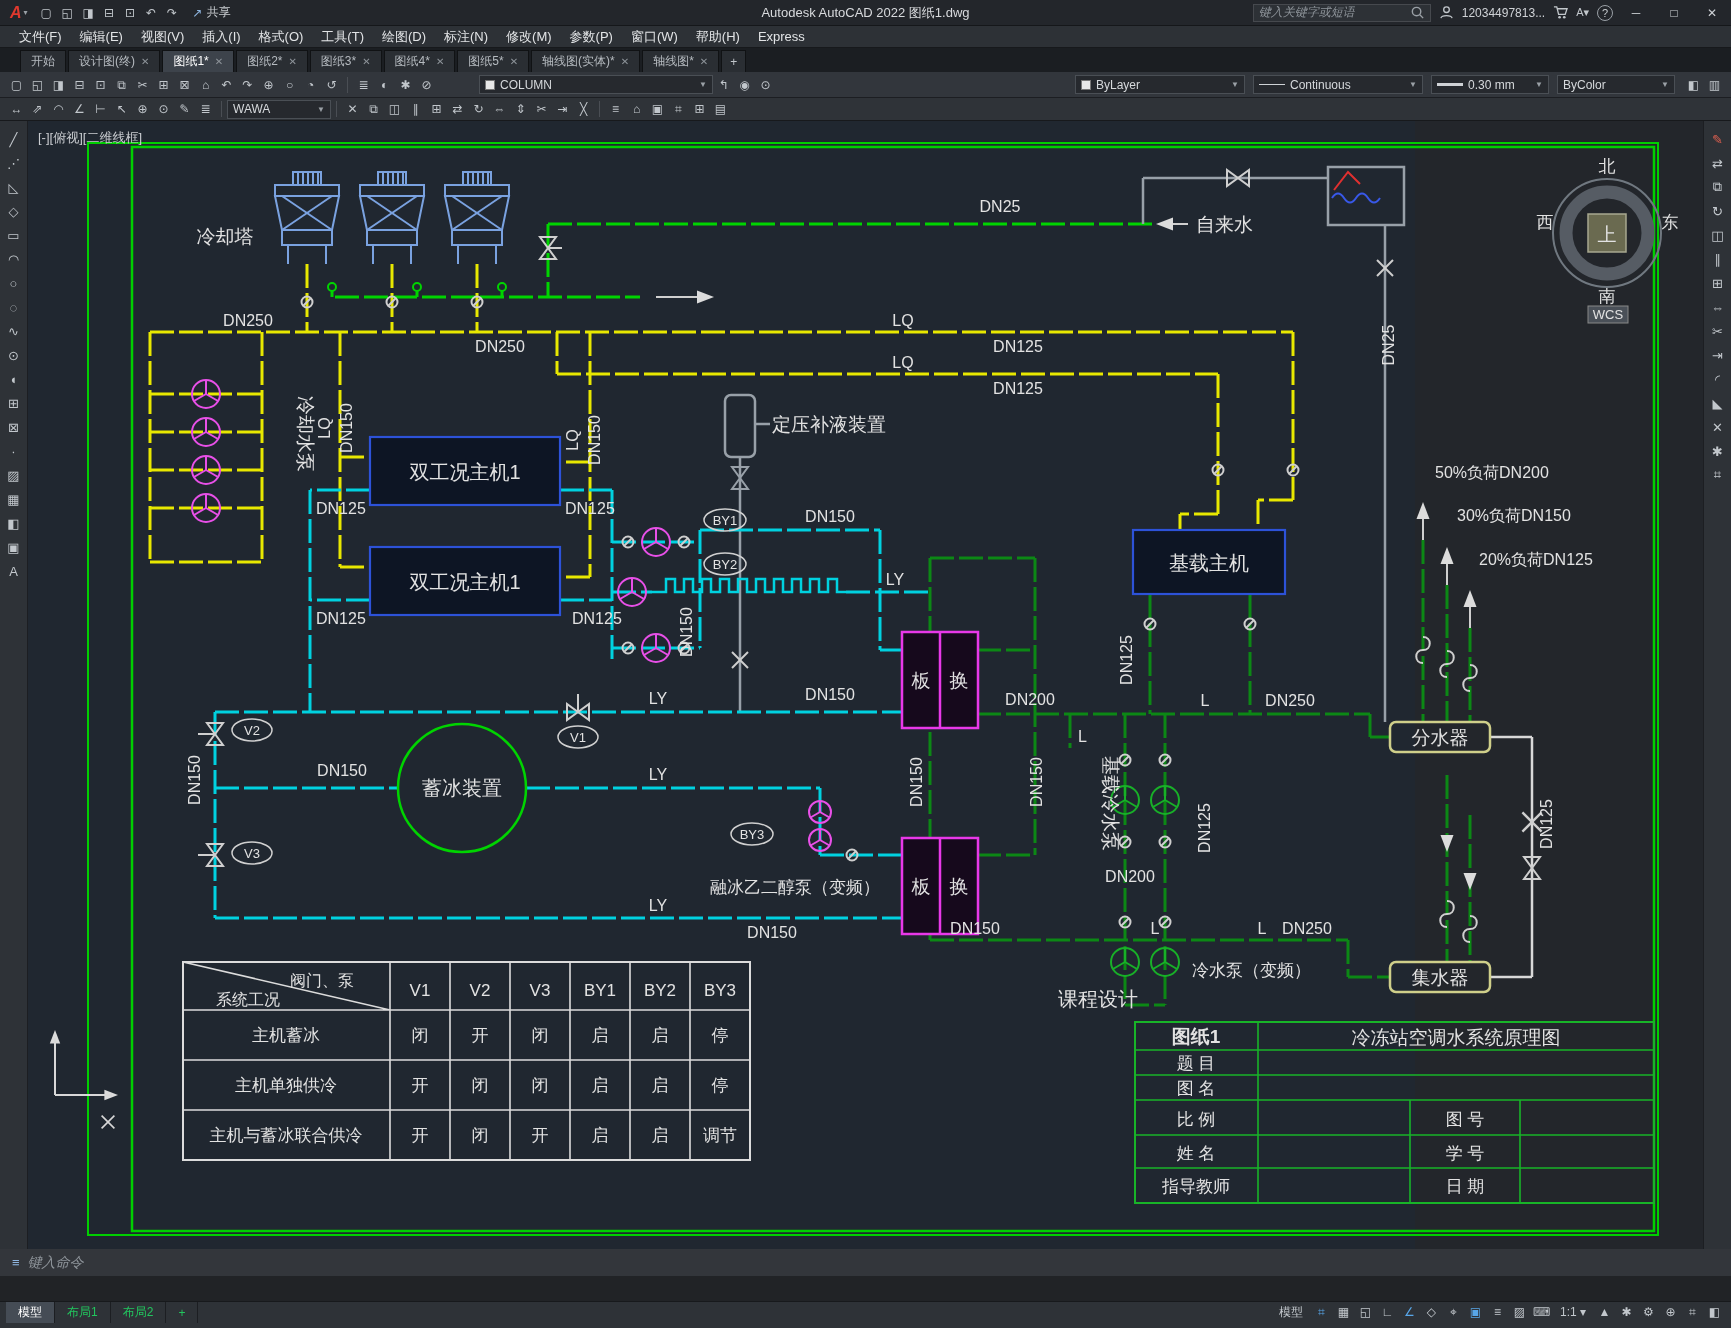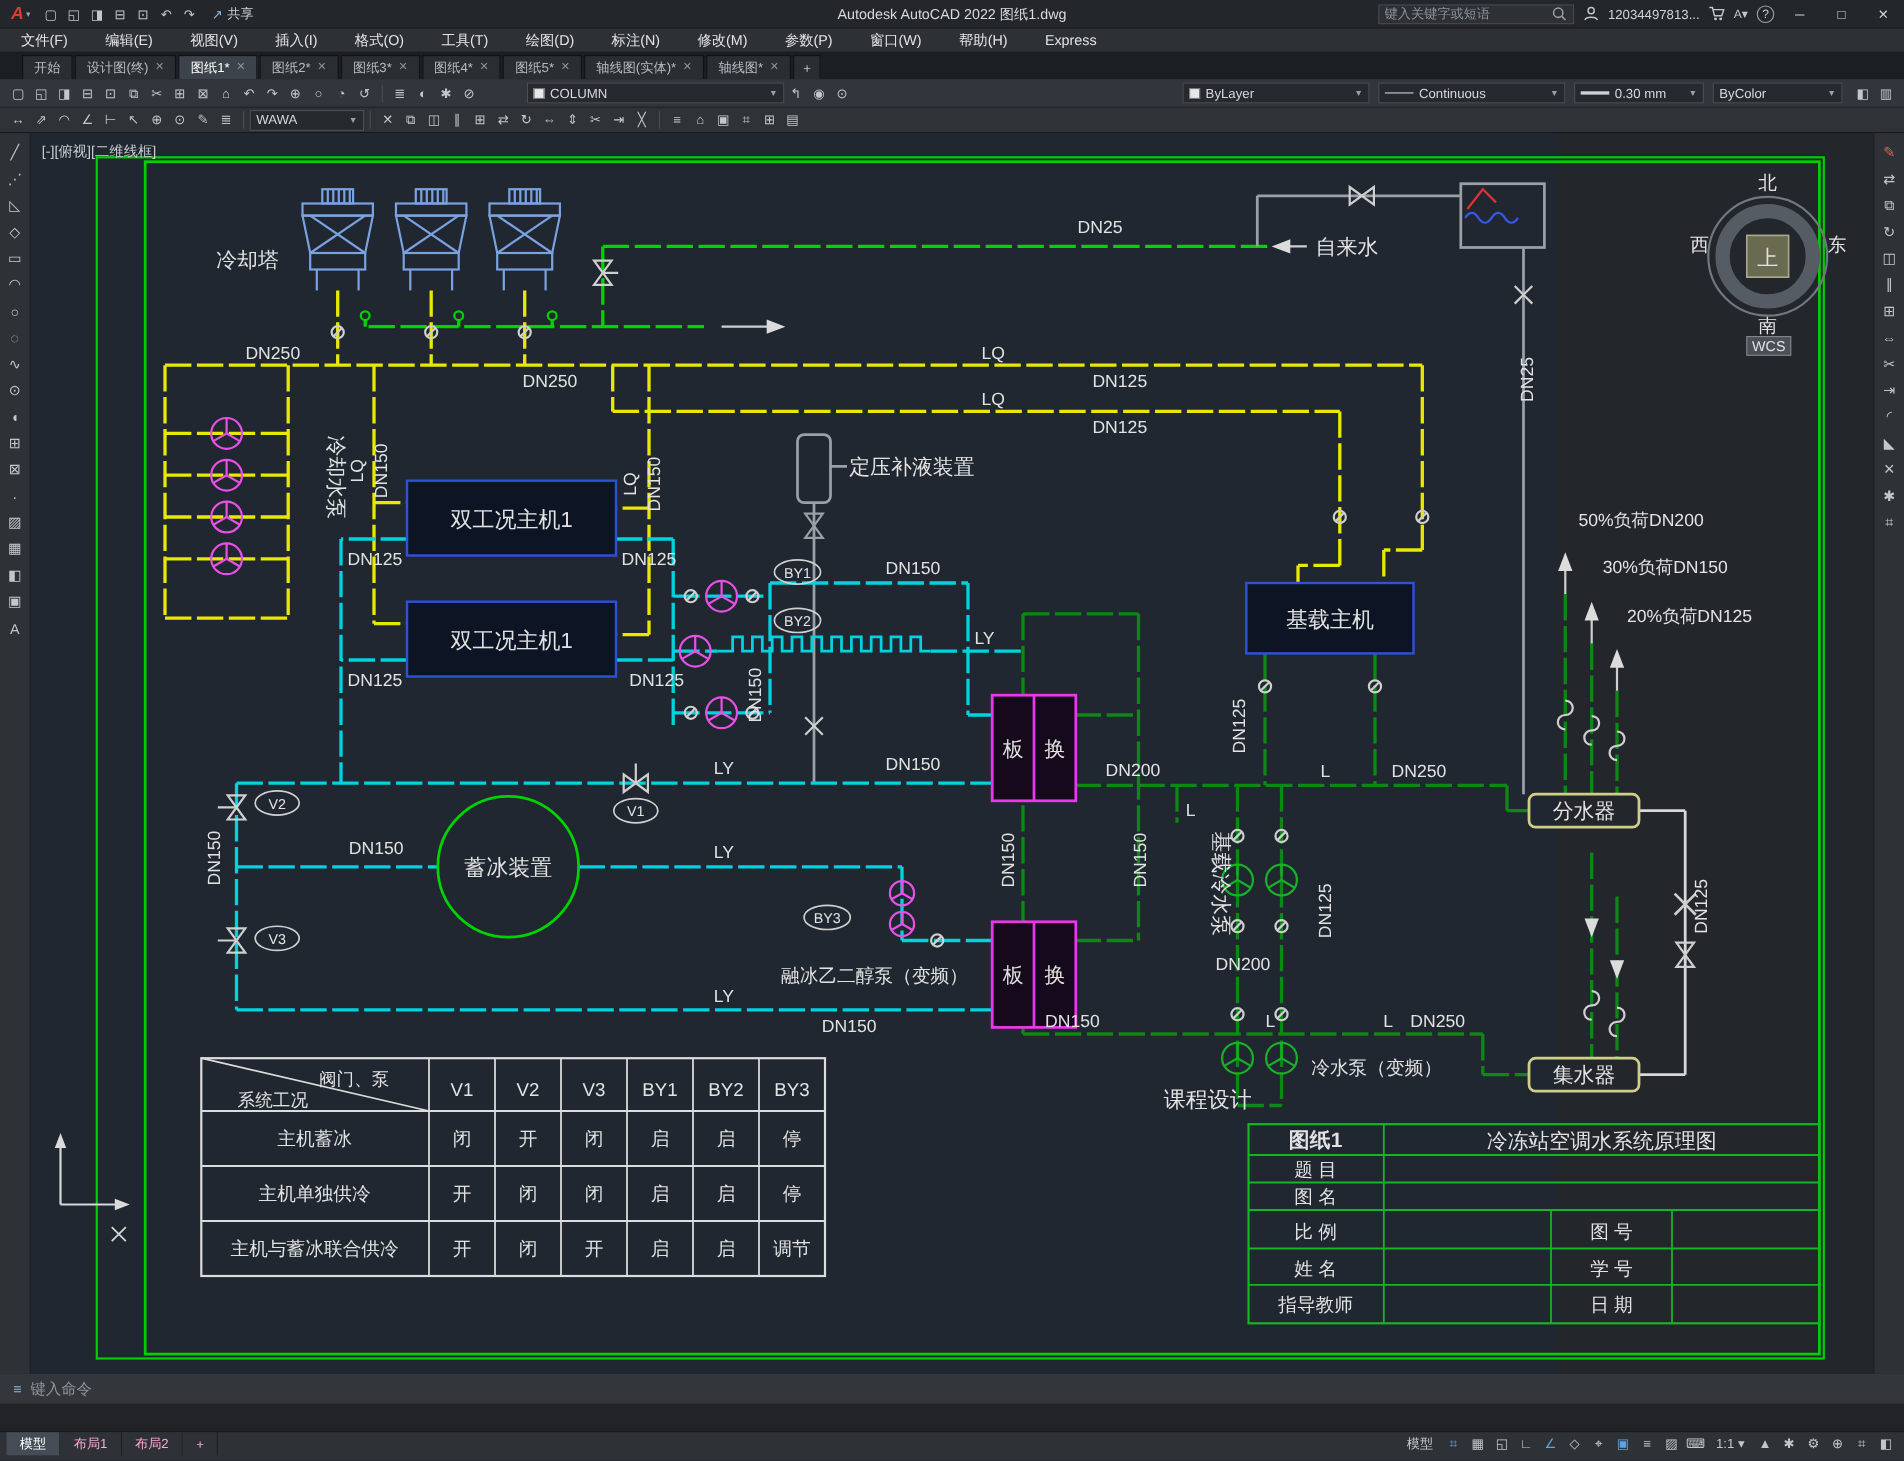--- a/index.html
+++ b/index.html
@@ -9,27 +9,27 @@
 #titlebar{top:0;height:26px;background:#23262b;border-bottom:1px solid #15171a;padding:0 4px;gap:2px}
 .logo{display:flex;align-items:center;padding:0 6px;font-weight:bold;font-style:italic;color:#e0392e;font-size:16px;gap:2px}
 .logo .lc{font-size:8px;color:#9aa0a6;font-style:normal}
 .icon{width:21px;height:20px;display:inline-flex;align-items:center;justify-content:center;font-size:12px;color:#c2c7cc;flex:none;cursor:default}
 .icon.txt{width:auto;padding:0 7px}
 .share{display:flex;align-items:center;gap:4px;font-size:12px;color:#c9cdd1;padding:0 8px}
 .sharrow{color:#8fb6e0;font-size:12px}
 .tb-title{position:absolute;left:50%;transform:translateX(-50%);font-size:13px;color:#d8dadd;white-space:nowrap}
 .tb-right{margin-left:auto;display:flex;align-items:center;gap:8px}
 .searchbox{width:178px;height:18px;background:#2d3136;border:1px solid #46494e;display:flex;align-items:center;padding:0 5px;gap:5px}
-.ghost{color:#8e949a;font-size:12px;white-space:nowrap;overflow:hidden}
+.ghost{color:#8e949a;font-size:12px;font-style:italic;white-space:nowrap;overflow:hidden}
 .wicon{width:15px;height:15px;flex:none}
 .acct{font-size:12px;color:#cfd2d6}
 .aico{font-size:11px;color:#c2c7cc}
 .helpq{width:16px;height:16px;border:1px solid #9aa0a6;border-radius:50%;font-size:11px;display:inline-flex;align-items:center;justify-content:center;color:#c9cdd1}
 .winbtn{width:30px;height:24px;display:inline-flex;align-items:center;justify-content:center;font-size:12px;color:#cfd2d6}
-#menubar{top:26px;height:22px;background:#2d3136;border-bottom:1px solid #17191c;padding-left:10px;gap:16px}
+#menubar{top:26px;height:22px;background:#2d3136;border-bottom:1px solid #17191c;padding-left:10px;gap:0}
 .mitem{font-size:13px;color:#e2e4e6;padding:0 9px;height:22px;display:inline-flex;align-items:center}
 #filetabs{top:48px;height:24px;background:#1b1e22;padding-left:20px;gap:2px;align-items:flex-end}
 .ftab{height:22px;display:inline-flex;align-items:center;gap:6px;background:#2a2e33;color:#b6bbc0;font-size:12px;padding:0 10px;border:1px solid #101214;border-bottom:none}
 .ftab.active{background:#3d434b;color:#fff}
 .ftab .x{font-size:10px;color:#8e949a}
 .ftab.plus{padding:0 8px;color:#c2c7cc}
 #toolbar1{top:72px;height:26px;background:#32363c;border-bottom:1px solid #1c1e22;padding:0 6px}
 #toolbar2{top:98px;height:23px;background:#2f3338;border-bottom:1px solid #17191c;padding:0 6px}
 .igroup{display:flex;align-items:center}
 .sep{width:1px;height:16px;background:#4a4e54;margin:0 5px;flex:none}
@@ -52,21 +52,21 @@
 #cad{position:absolute;left:0;top:0}
 svg text{font-family:"Liberation Sans","DejaVu Sans",sans-serif;fill:#e2e2e2}
 .am{text-anchor:middle}
 .t13{font-size:13px}.t16{font-size:16px}.t17{font-size:17px}.t19{font-size:19px}.t20{font-size:20px}
 #cmdpanel{position:absolute;top:1249px;left:0;right:0;height:52px;background:#212326}
 #cmdhist{height:25px;display:flex;align-items:center;padding-left:34px;font-family:"DejaVu Sans Mono","Liberation Mono",monospace;font-size:14px;color:#e6e6e6;background:#26282c;border-bottom:1px solid #17191c}
 #cmdinput{height:27px;display:flex;align-items:center;gap:8px;background:#33363b;margin:0;padding-left:12px}
 #cmdinput .cico{color:#8fb6e0;font-size:13px}
 #cmdinput .ghost{font-size:14px}
 #statusbar{position:absolute;top:1301px;left:0;right:0;height:27px;background:#2e3237;display:flex;align-items:flex-start;padding:0 6px;border-top:1px solid #17191c}
-.mtab{height:21px;display:inline-flex;align-items:center;padding:0 12px;font-size:12px;color:#f9a8d4;background:#2e3237;border-right:1px solid #1c1e22}
+.mtab{height:21px;display:inline-flex;align-items:center;padding:0 12px;font-size:12px;color:#22c55e;background:#2e3237;border-right:1px solid #1c1e22}
 .mtab.active{background:#454c55;color:#fff}
 .stright{margin-left:auto;display:flex;align-items:center;gap:1px}
 </style>
 </head>
 <body>
 
 <div id="titlebar" class="row">
   <div class="logo">
       <span>A</span>
       <span class="lc">▾</span>

